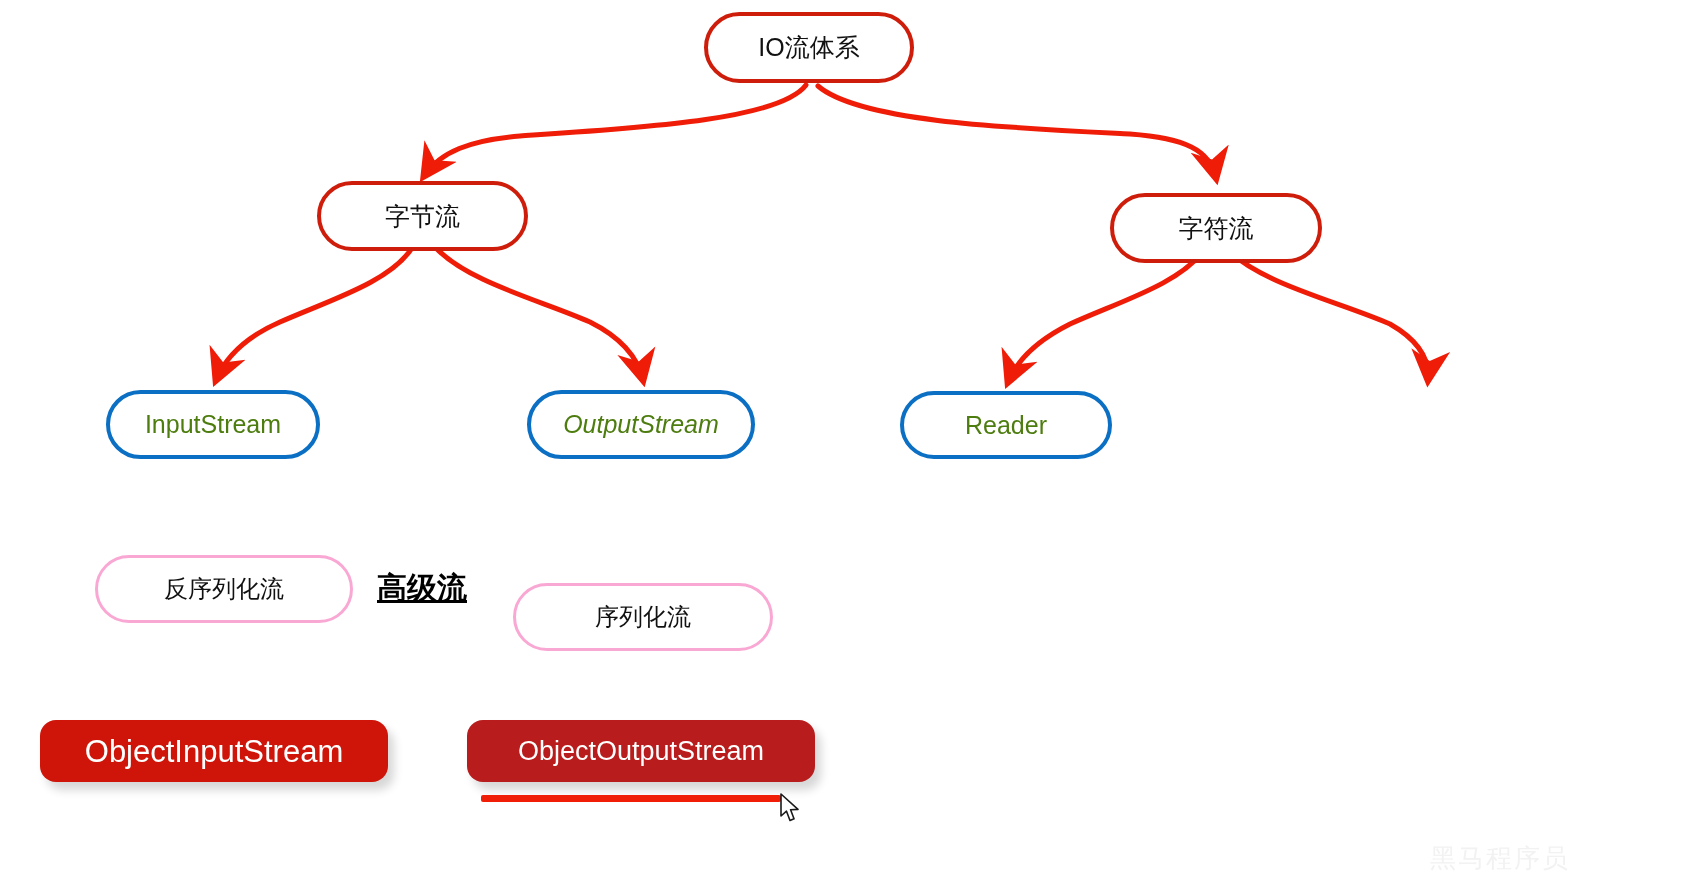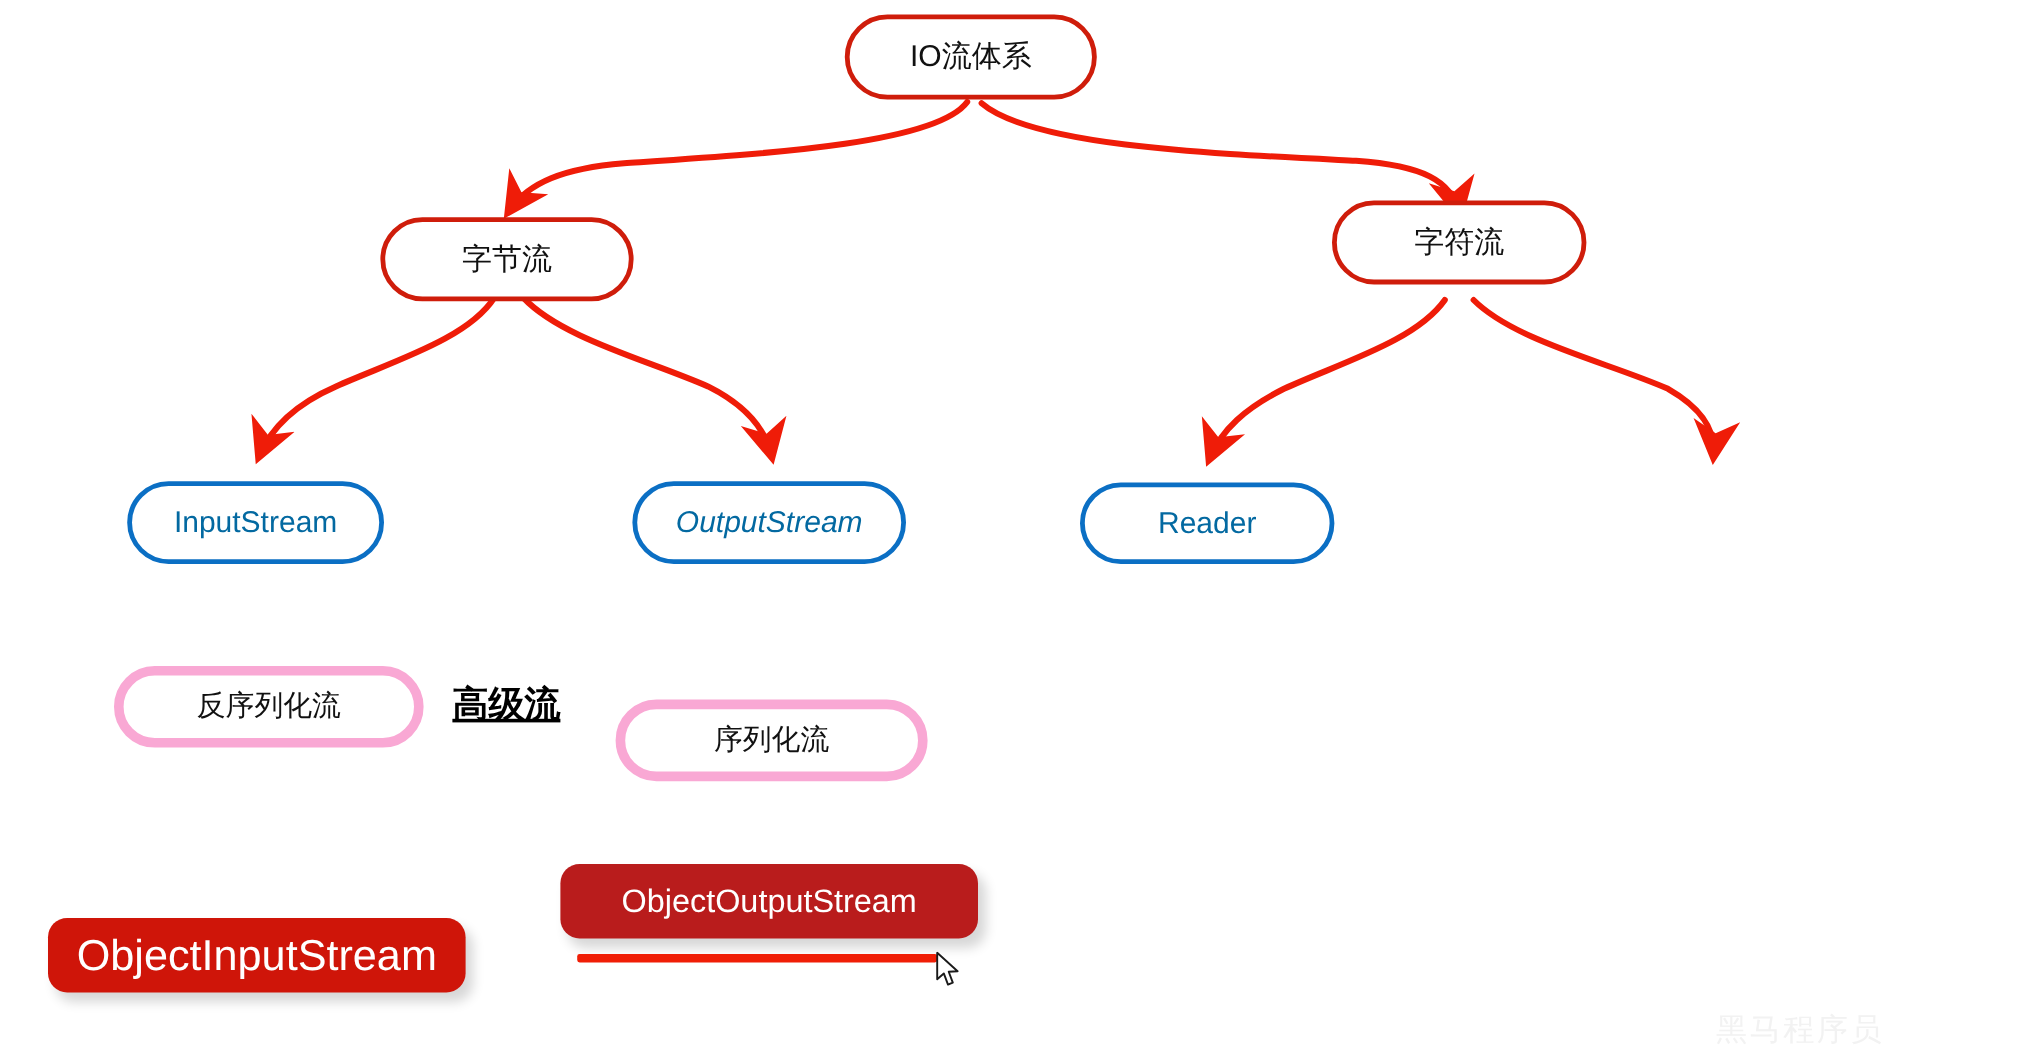--- a/index.html
+++ b/index.html
@@ -42,25 +42,24 @@
     line-height: 1;
   }
   .node-red {
     border: 4px solid #cf1d0b;
     border-radius: 44px;
     color: #111111;
   }
   .node-blue {
     border: 4px solid #0b6fc4;
     border-radius: 38px;
-    color: #0369a1;
-    margin-top: 11px;
+    color: #4d7c0f;
   }
   .node-orange {
-    border: 8px solid #f9a8d4;
+    border: 3px solid #f9a8d4;
     border-radius: 40px;
     color: #111111;
   }
   .pill {
     position: absolute;
     box-sizing: border-box;
     display: flex;
     align-items: center;
     justify-content: center;
     border-radius: 16px;
@@ -120,21 +119,21 @@
   </svg>
 
   <div class="node node-red" style="left:704px; top:12px; width:210px; height:71px; font-size:25px;">
     <span>IO流体系</span>
   </div>
 
   <div class="node node-red" style="left:317px; top:181px; width:211px; height:70px; font-size:25px;justify-content:center;">
     <span>字节流</span>
   </div>
 
-  <div class="node node-red" style="left:1110px; top:167px; width:212px; height:70px; font-size:25px;">
+  <div class="node node-red" style="left:1110px; top:193px; width:212px; height:70px; font-size:25px;">
     <span>字符流</span>
   </div>
 
   <div class="node node-blue" style="left:106px; top:390px; width:214px; height:69px; font-size:25px;">
     <span>InputStream</span>
   </div>
 
   <div class="node node-blue" style="left:527px; top:390px; width:228px; height:69px; font-size:25px;font-style:italic;">
     <span>OutputStream</span>
   </div>
@@ -149,21 +148,21 @@
   </div>
 
   <div class="label-highlight" style="left:377px; top:573px; font-size:30px;">
     <span>高级流</span>
   </div>
 
   <div class="node node-orange" style="left:513px; top:583px; width:260px; height:68px; font-size:24px;">
     <span>序列化流</span>
   </div>
 
-  <div class="pill pill-red" style="left:40px; top:720px; width:348px; height:62px; font-size:36px;margin-top:45px;">
+  <div class="pill pill-red" style="left:40px; top:720px; width:348px; height:62px; font-size:31px;">
     <span>ObjectInputStream</span>
   </div>
 
   <div class="pill pill-blue" style="left:467px; top:720px; width:348px; height:62px; font-size:27px;">
     <span>ObjectOutputStream</span>
   </div>
 
   <div class="underline-mark" style="left:481px; top:795px; width:300px; height:7px;"></div>
 
   <div class="watermark" style="left:1430px; top:845px; font-size:26px;">

